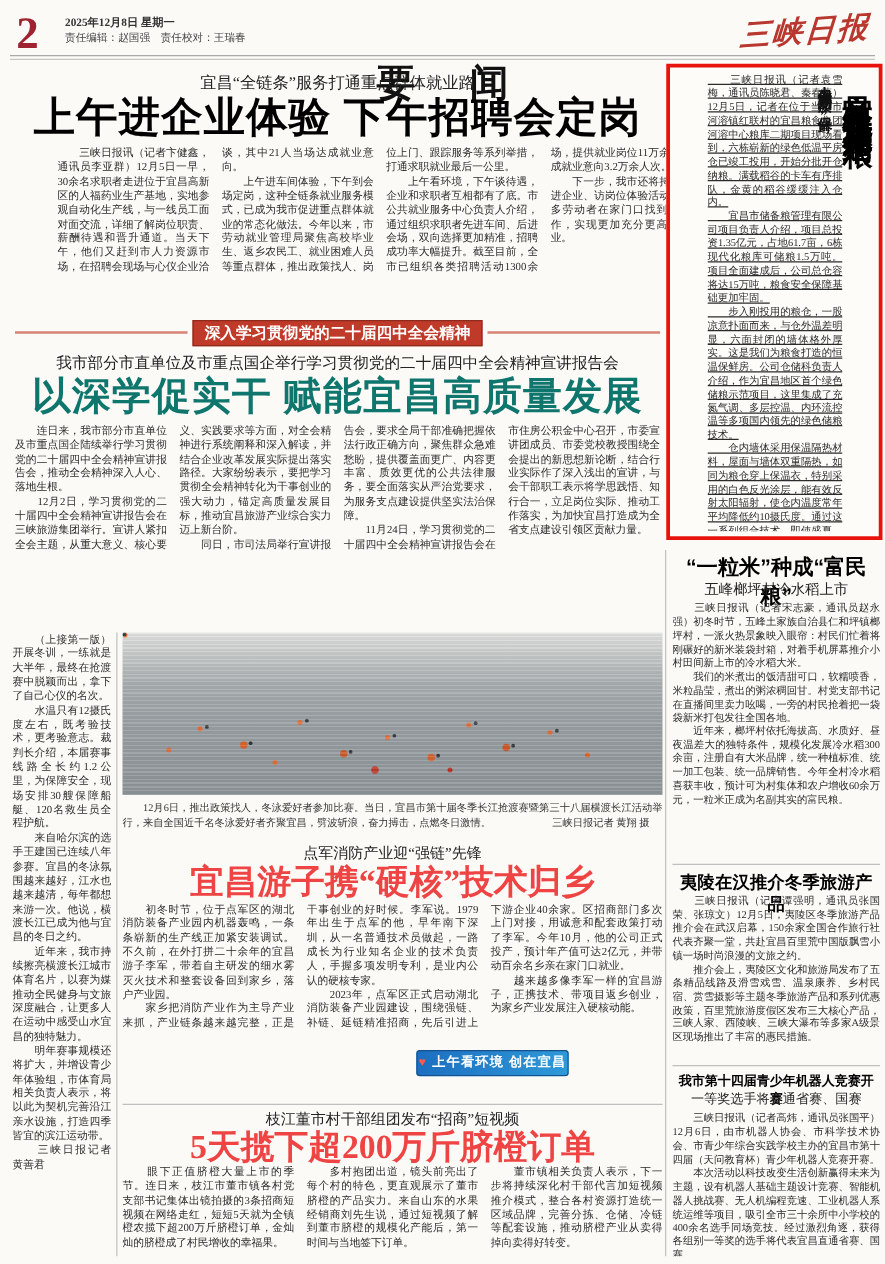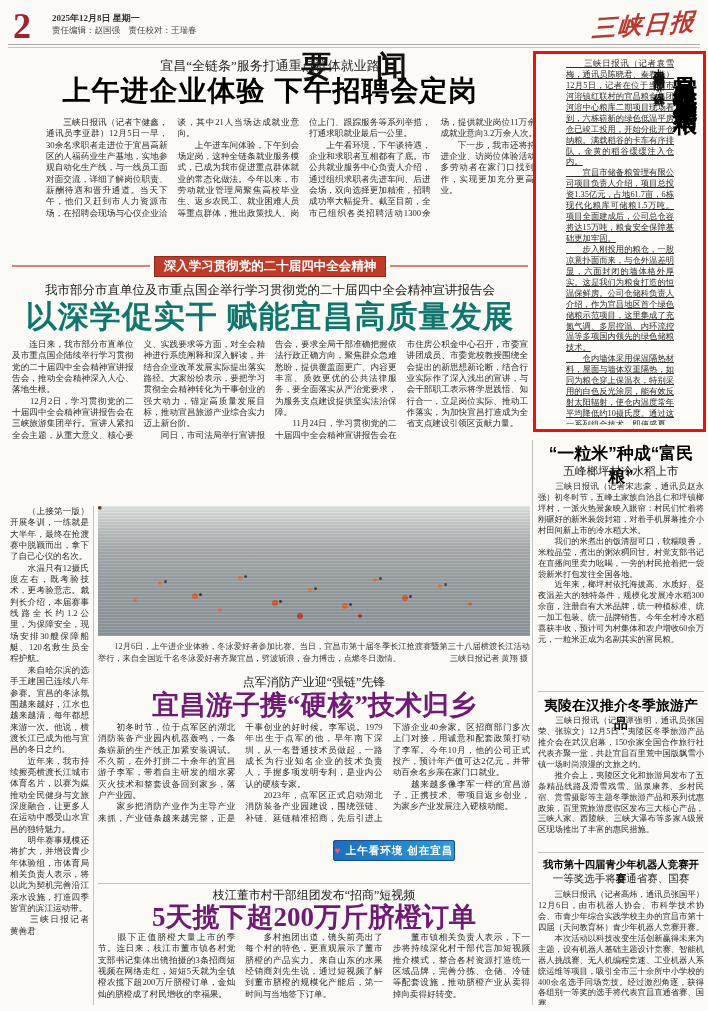--- a/index.html
+++ b/index.html
@@ -17,23 +17,23 @@
   .vrule { background:#c2c2c2; width:1px; }
   
   .pagenum { font-size:36px; font-weight:bold; color:#a02130; font-family:"Liberation Serif",serif; }
   .dateline { font-size:9px; font-weight:bold; color:#333; }
   .staffline { font-size:8.5px; color:#444; margin-top:0; }
   .section-title { font-size:31px; font-weight:bold; letter-spacing:18px; padding-left:18px; color:#111;margin-top:40px; }
   .masthead { font-size:24px; font-weight:bold; font-style:italic; color:#b8372e;
               transform:rotate(-4deg) skewX(-8deg); letter-spacing:2px; }
   
   .kicker { font-size:13px; color:#222; }
-  .hl-xl { font-size:28px; font-weight:bold; letter-spacing:1px; color:#000; }
+  .hl-xl { font-size:33px; font-weight:bold; letter-spacing:1px; color:#000; }
   .hl-serif { font-size:31px; font-weight:bold; letter-spacing:1px; color:#0f766e; }
-  .hl-mid { font-size:27px; font-weight:bold; color:#701a75; }
+  .hl-mid { font-size:27px; font-weight:bold; color:#ef4444; }
   
   .banner { background:#bf3a28; border:1px solid #8e2a1c; color:#fff; font-weight:bold;
             font-size:12.5px; text-align:center; line-height:19px; }
   .banner-line { background:#d98275; height:2px; }
   
   .redbox { border:3px solid #e8130c; background:#fdfcf9; }
   .vert { writing-mode:vertical-rl; text-orientation:upright; }
   .grain-hl { font-size:24px; font-weight:bold; letter-spacing:2.5px; color:#000; }
   .grain-kicker { font-size:11.5px; font-weight:bold; letter-spacing:1.5px; color:#111; }
   
@@ -98,21 +98,21 @@
 　　来自哈尔滨的选手王建国已连续八年参赛。宜昌的冬泳氛围越来越好，江水也越来越清，每年都想来游一次。他说，横渡长江已成为他与宜昌的冬日之约。
 　　近年来，我市持续擦亮横渡长江城市体育名片，以赛为媒推动全民健身与文旅深度融合，让更多人在运动中感受山水宜昌的独特魅力。
 　　明年赛事规模还将扩大，并增设青少年体验组，市体育局相关负责人表示，将以此为契机完善沿江亲水设施，打造四季皆宜的滨江运动带。
 　　三峡日报记者 黄善君</div>
 <div class="abs vrule" style="left:93px; top:506px; height:499px;"></div>
 
 <div class="abs photo" style="left:98px; top:506px; width:432px; height:130px;">
   <div class="dots"></div>
   <div class="heads"></div>
 </div>
-<div class="abs caption" style="left:98px; width:432px; top:641px; height:26px;">　　12月6日，上午进企业体验，冬泳爱好者参加比赛。当日，宜昌市第十届冬季长江抢渡赛暨第三十八届横渡长江活动举行，来自全国近千名冬泳爱好者齐聚宜昌，劈波斩浪，奋力搏击，点燃冬日激情。　　　　　　三峡日报记者 黄翔 摄</div>
+<div class="abs caption" style="left:98px; width:432px; top:641px; height:26px;">　　12月6日，推出政策找人，冬泳爱好者参加比赛。当日，宜昌市第十届冬季长江抢渡赛暨第三十八届横渡长江活动举行，来自全国近千名冬泳爱好者齐聚宜昌，劈波斩浪，奋力搏击，点燃冬日激情。　　　　　　三峡日报记者 黄翔 摄</div>
 
 <div class="abs center kicker" style="left:98px; width:432px; top:674px; font-size:12px;">点军消防产业迎“强链”先锋</div>
 <div class="abs center hl-mid" style="left:98px; width:432px; top:687px;">宜昌游子携“硬核”技术归乡</div>
 <div class="abs bodytext cols3" style="left:98px; width:432px; top:722px; height:156px;">　　初冬时节，位于点军区的湖北消防装备产业园内机器轰鸣，一条条崭新的生产线正加紧安装调试。不久前，在外打拼二十余年的宜昌游子李军，带着自主研发的细水雾灭火技术和整套设备回到家乡，落户产业园。
 　　家乡把消防产业作为主导产业来抓，产业链条越来越完整，正是干事创业的好时候。李军说。1979年出生于点军的他，早年南下深圳，从一名普通技术员做起，一路成长为行业知名企业的技术负责人，手握多项发明专利，是业内公认的硬核专家。
 　　2023年，点军区正式启动湖北消防装备产业园建设，围绕强链、补链、延链精准招商，先后引进上下游企业40余家。区招商部门多次上门对接，用诚意和配套政策打动了李军。今年10月，他的公司正式投产，预计年产值可达2亿元，并带动百余名乡亲在家门口就业。
 　　越来越多像李军一样的宜昌游子，正携技术、带项目返乡创业，为家乡产业发展注入硬核动能。</div>
 
 <div class="abs badge sans" style="left:333px; top:840px; width:122px; height:21px;">
   <span class="heart">♥</span>

